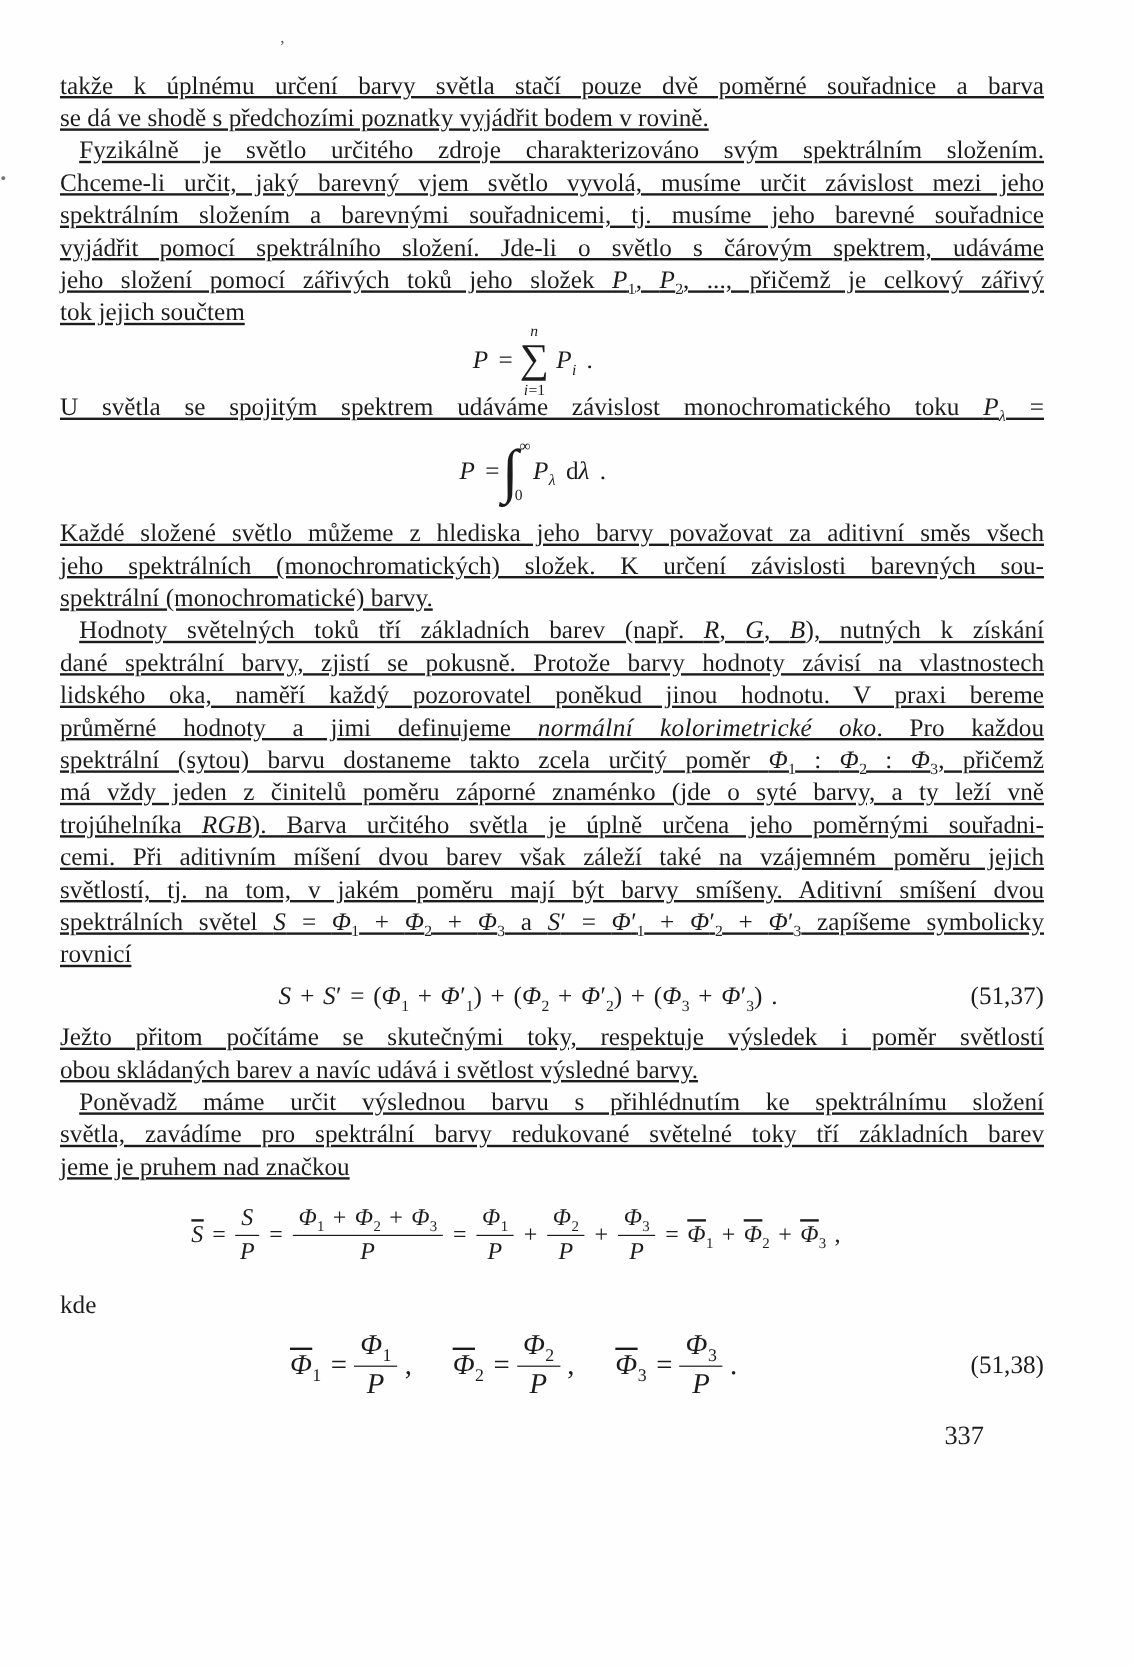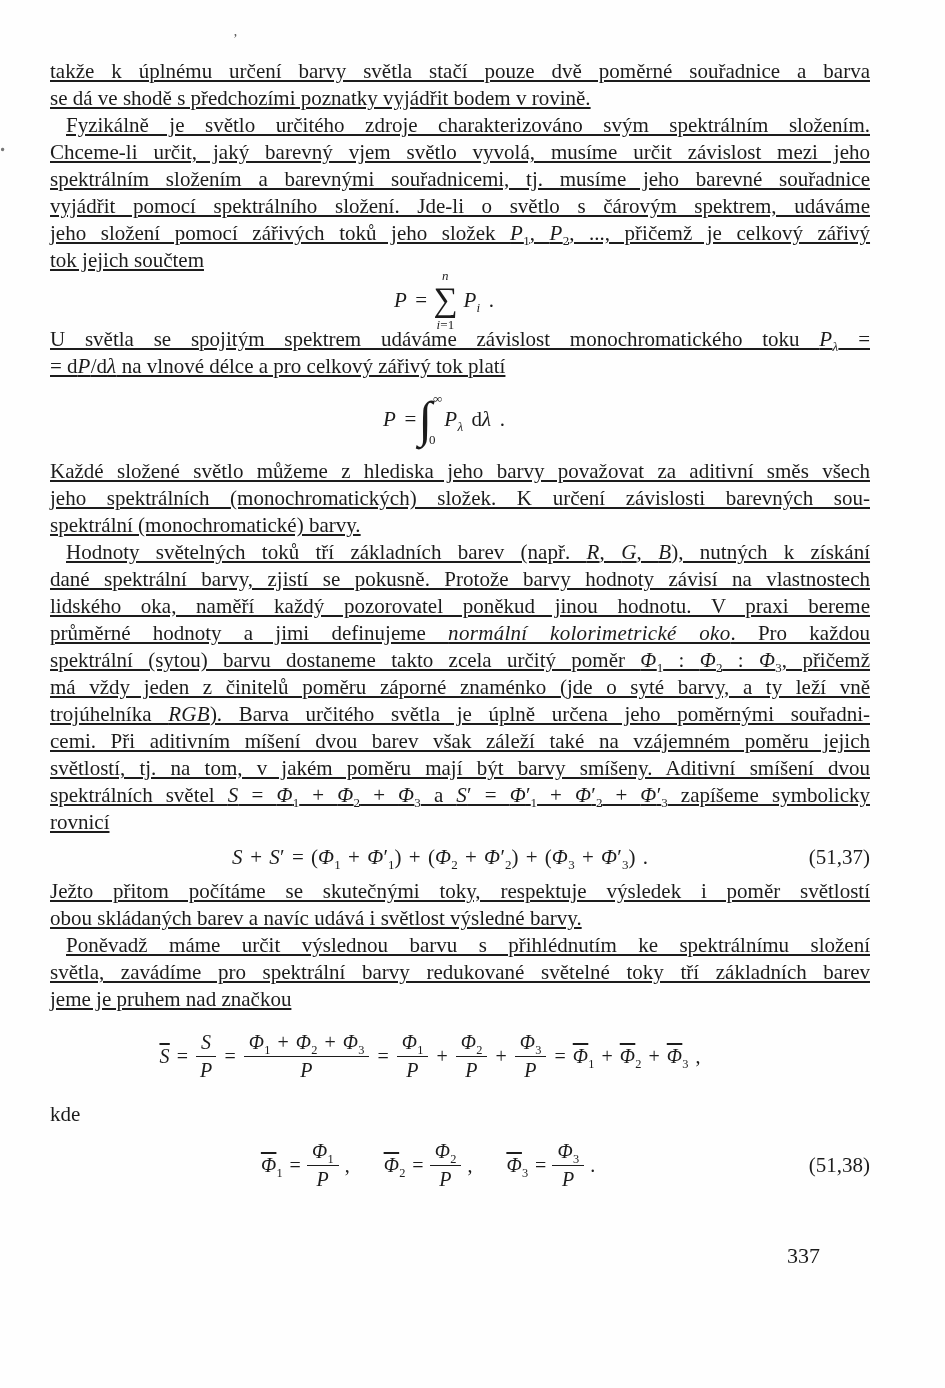--- a/index.html
+++ b/index.html
@@ -48,25 +48,25 @@
   .frac .num{padding:0 5px 3px;border-bottom:1.4px solid #1c1c1c;line-height:1.05;}
   .frac .den{padding-top:3px;line-height:1.05;}
 
   .sbar-row{height:86px;display:flex;align-items:center;}
   .sbar{display:flex;align-items:center;margin:0 auto;transform:translateX(-30px);word-spacing:2px;font-size:20px;}
   .sbar>span{margin:0 4px;}
 
   .kde{line-height:30px;}
 
   .eq38{height:72px;display:flex;align-items:center;}
-  .eq38 .groups{display:flex;align-items:center;margin:0 auto;transform:translateX(-32px);word-spacing:2px;font-size:20px;}
+  .eq38 .groups{display:flex;align-items:center;margin:0 auto;transform:translateX(-32px);word-spacing:2px;font-size:24px;}
   .eqgroup{display:inline-flex;align-items:center;margin:0 14px;}
   .eqgroup>span{margin:0 3px;}
 
-  .pageno{margin-top:42px;text-align:right;padding-right:50px;font-size:22px;}
+  .pageno{margin-top:9px;text-align:right;padding-right:50px;font-size:22px;}
 
   
   .speck{position:absolute;color:#555;font-size:14px;}
   .speck-a{left:233px;top:32px;}
   .speck-b{left:0px;top:142px;transform:rotate(12deg);color:#777;}
 </style>
 </head>
 <body>
 
 <div class="page">
@@ -94,21 +94,20 @@
       <span class="bigop">
         <span class="lim"><i>n</i></span>
         <span class="opsym">∑</span>
         <span class="lim"><i>i</i>=1</span>
       </span>
       <span><i>P</i><sub><i>i</i></sub> .</span>
     </div>
 
     <div class="para">
         <div class="tline">U světla se spojitým spektrem udáváme závislost monochromatického toku <i>P</i><sub><i>λ</i></sub> =</div>
-        <div class="tline tlast">= d<i>P</i>/d<i>λ</i> na vlnové délce a pro celkový zářivý tok platí</div>
       </div>
 
     <div class="formula f-int">
       <span><i>P</i> =</span>
       <span class="intwrap">
         <span class="intglyph">∫</span>
         <span class="intlims">
           <span class="top">∞</span>
           <span class="bot">0</span>
         </span>

